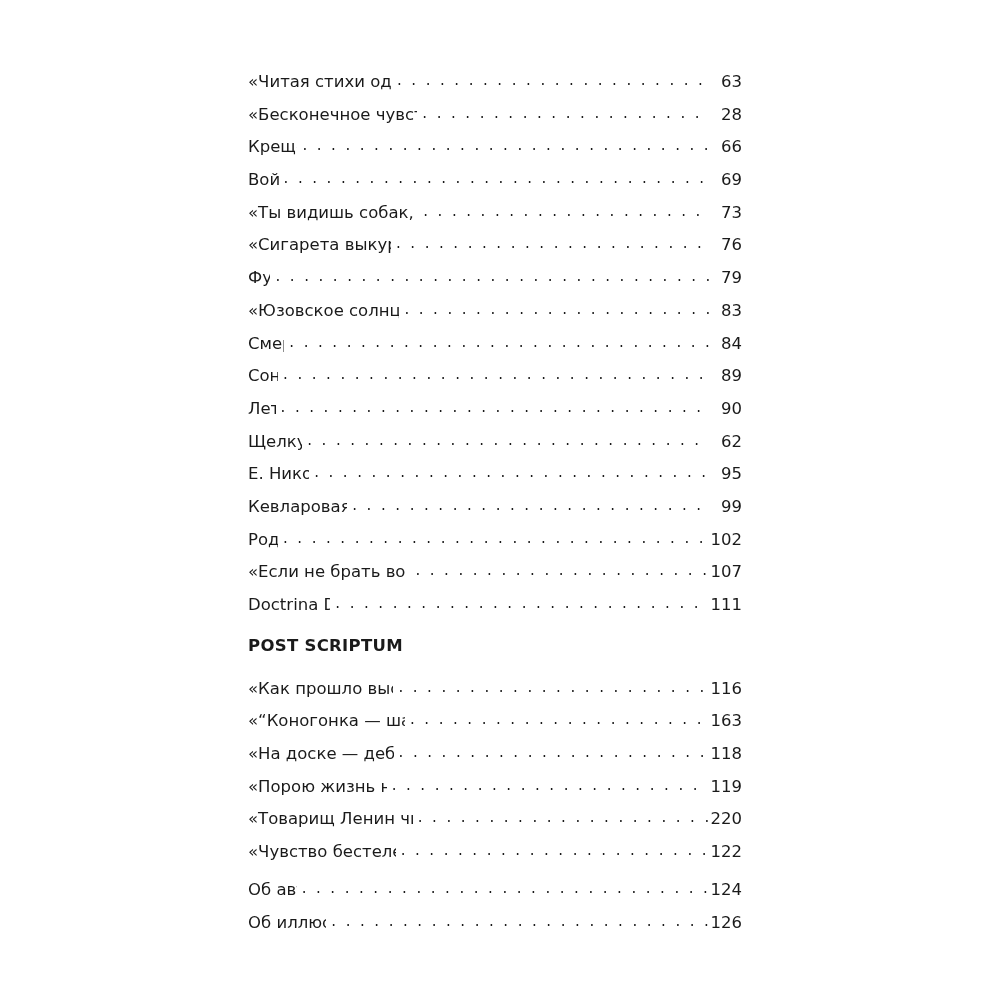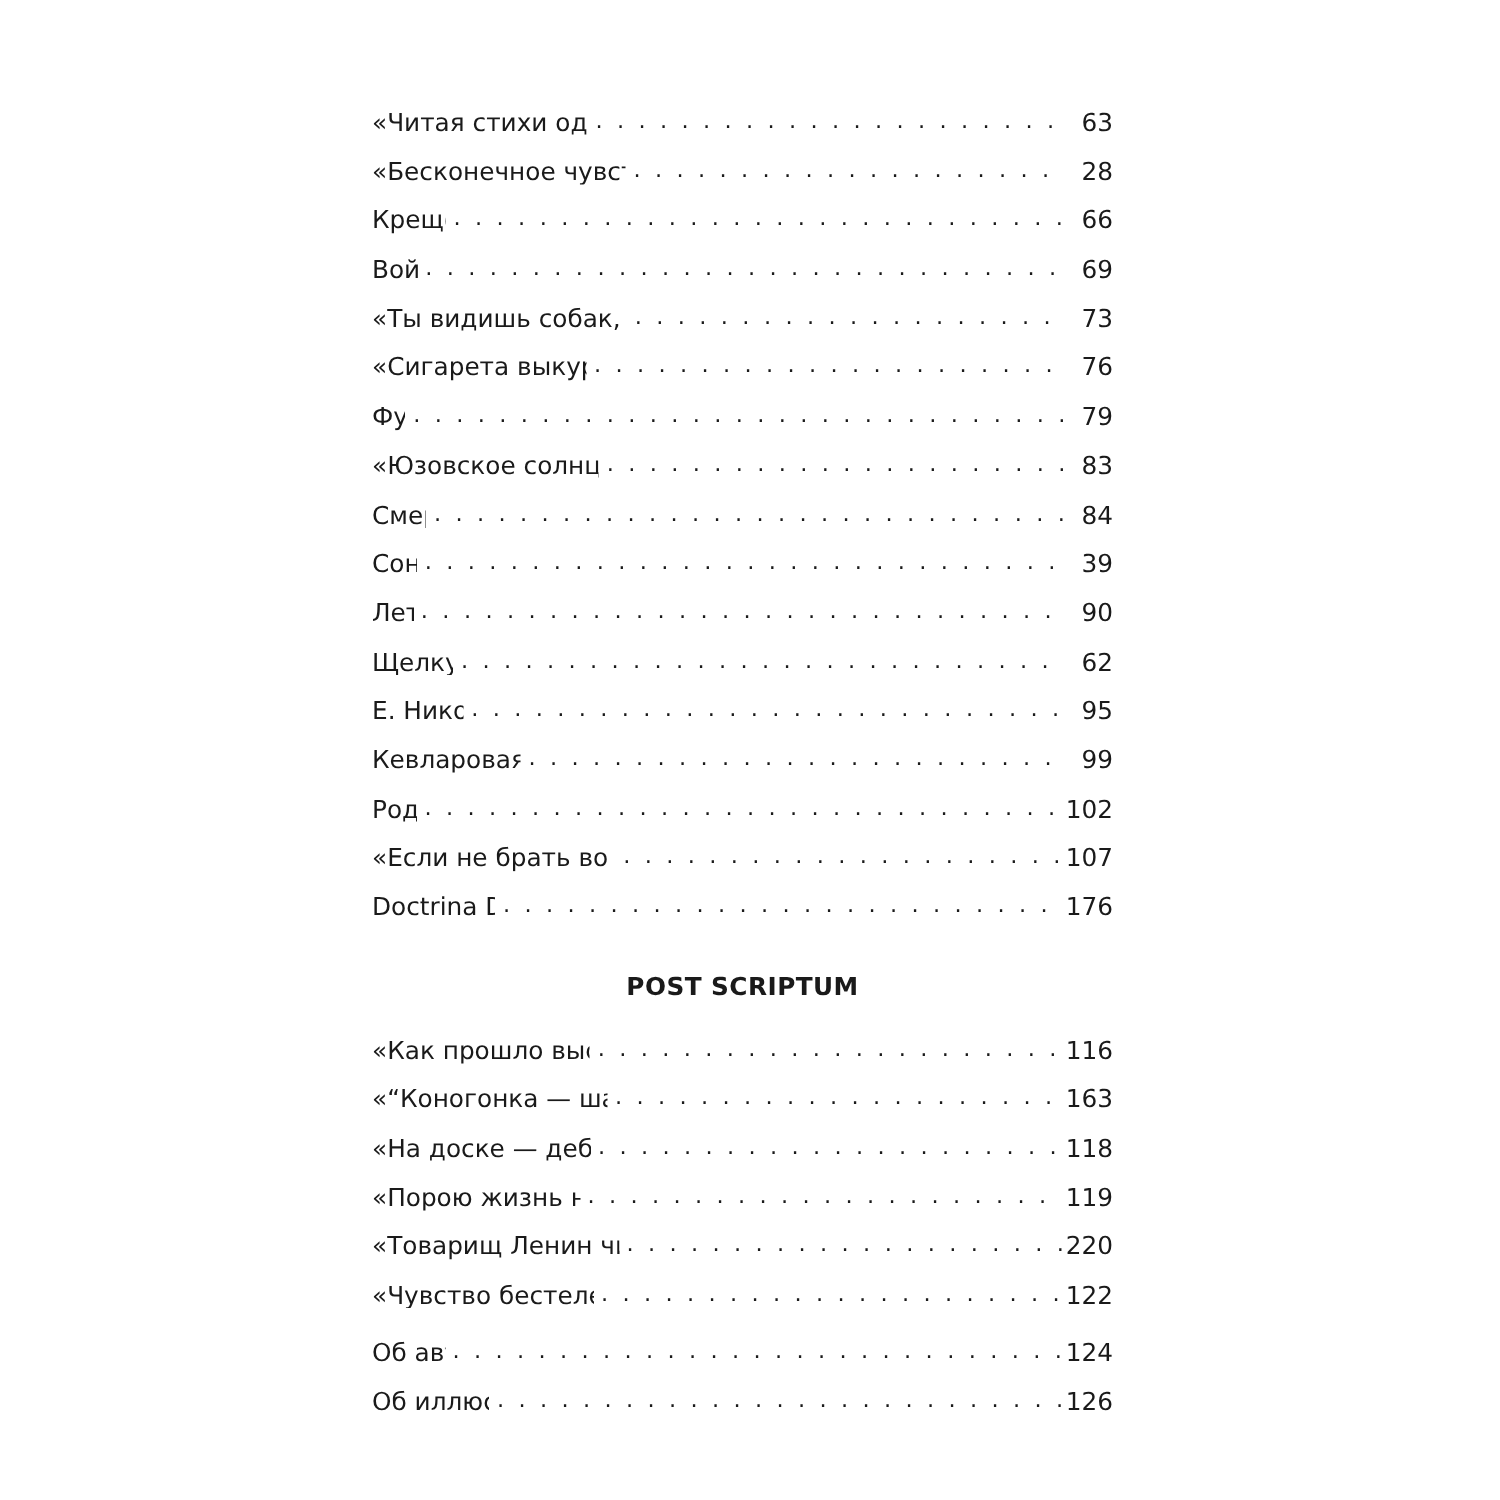--- a/index.html
+++ b/index.html
@@ -51,25 +51,25 @@
     font-size: 15px;
     white-space: nowrap;
   }
   .toc-entry .page-num {
     flex: 0 0 auto;
     text-align: right;
     min-width: 30px;
     font-size: 16.5px;
   }
   .section-head {
-    text-align: center;
+    text-align: left;
     font-weight: bold;
     font-size: 16.5px;
     letter-spacing: 0.3px;
-    margin-top: 34px;
+    margin-top: 22px;
     margin-bottom: 26px;
   }
   .gap-before {
     margin-top: 22px;
   }
 </style>
 </head>
 <body>
 
 <div class="page">
@@ -117,21 +117,21 @@
         <span class="page-num">83</span>
       </div>
       <div class="toc-entry">
         <span class="title">Смерть</span>
         <span class="leader">. . . . . . . . . . . . . . . . . . . . . . . . . . . . . . . . . . . . . . . . . . . . . . . . . . . .</span>
         <span class="page-num">84</span>
       </div>
       <div class="toc-entry">
         <span class="title">Сонет</span>
         <span class="leader">. . . . . . . . . . . . . . . . . . . . . . . . . . . . . . . . . . . . . . . . . . . . . . . . . . . .</span>
-        <span class="page-num">39</span>
+        <span class="page-num">89</span>
       </div>
       <div class="toc-entry">
         <span class="title">Лето.</span>
         <span class="leader">. . . . . . . . . . . . . . . . . . . . . . . . . . . . . . . . . . . . . . . . . . . . . . . . . . . .</span>
         <span class="page-num">90</span>
       </div>
       <div class="toc-entry">
         <span class="title">Щелкунчик</span>
         <span class="leader">. . . . . . . . . . . . . . . . . . . . . . . . . . . . . . . . . . . . . . . . . . . . . . . . . . . .</span>
         <span class="page-num">62</span>
@@ -152,21 +152,21 @@
         <span class="page-num">102</span>
       </div>
       <div class="toc-entry">
         <span class="title">«Если не брать во внимание Финский залив...»</span>
         <span class="leader">. . . . . . . . . . . . . . . . . . . . . . . . . . . . . . . . . . . . . . . . . . . . . . . . . . . .</span>
         <span class="page-num">107</span>
       </div>
       <div class="toc-entry">
         <span class="title">Doctrina Doneciana</span>
         <span class="leader">. . . . . . . . . . . . . . . . . . . . . . . . . . . . . . . . . . . . . . . . . . . . . . . . . . . .</span>
-        <span class="page-num">176</span>
+        <span class="page-num">111</span>
       </div>
     </div>
 
     <div>
       <div class="section-head">POST SCRIPTUM</div>
       <div class="toc-entry">
         <span class="title">«Как прошло выступление на радио?..»</span>
         <span class="leader">. . . . . . . . . . . . . . . . . . . . . . . . . . . . . . . . . . . . . . . . . . . . . . . . . . . .</span>
         <span class="page-num">116</span>
       </div>

